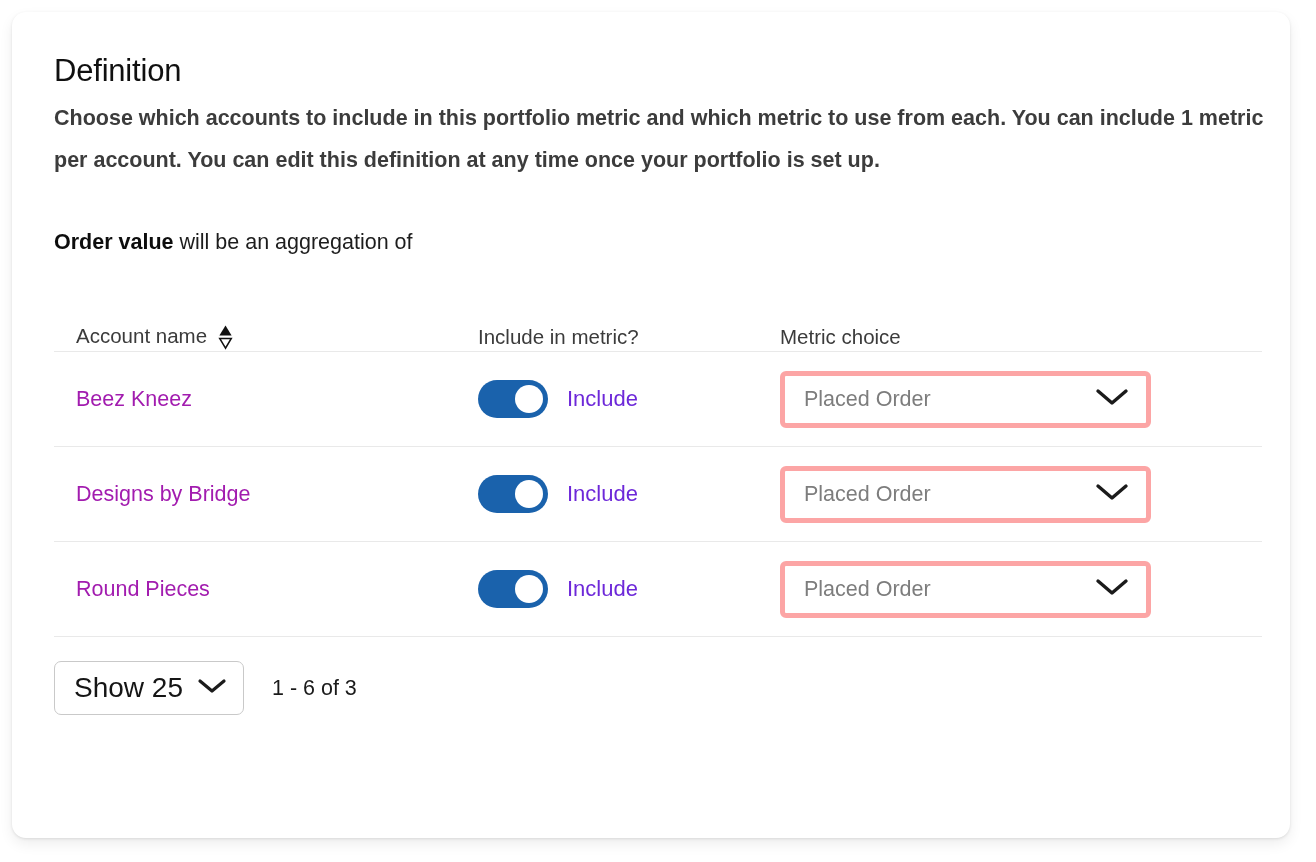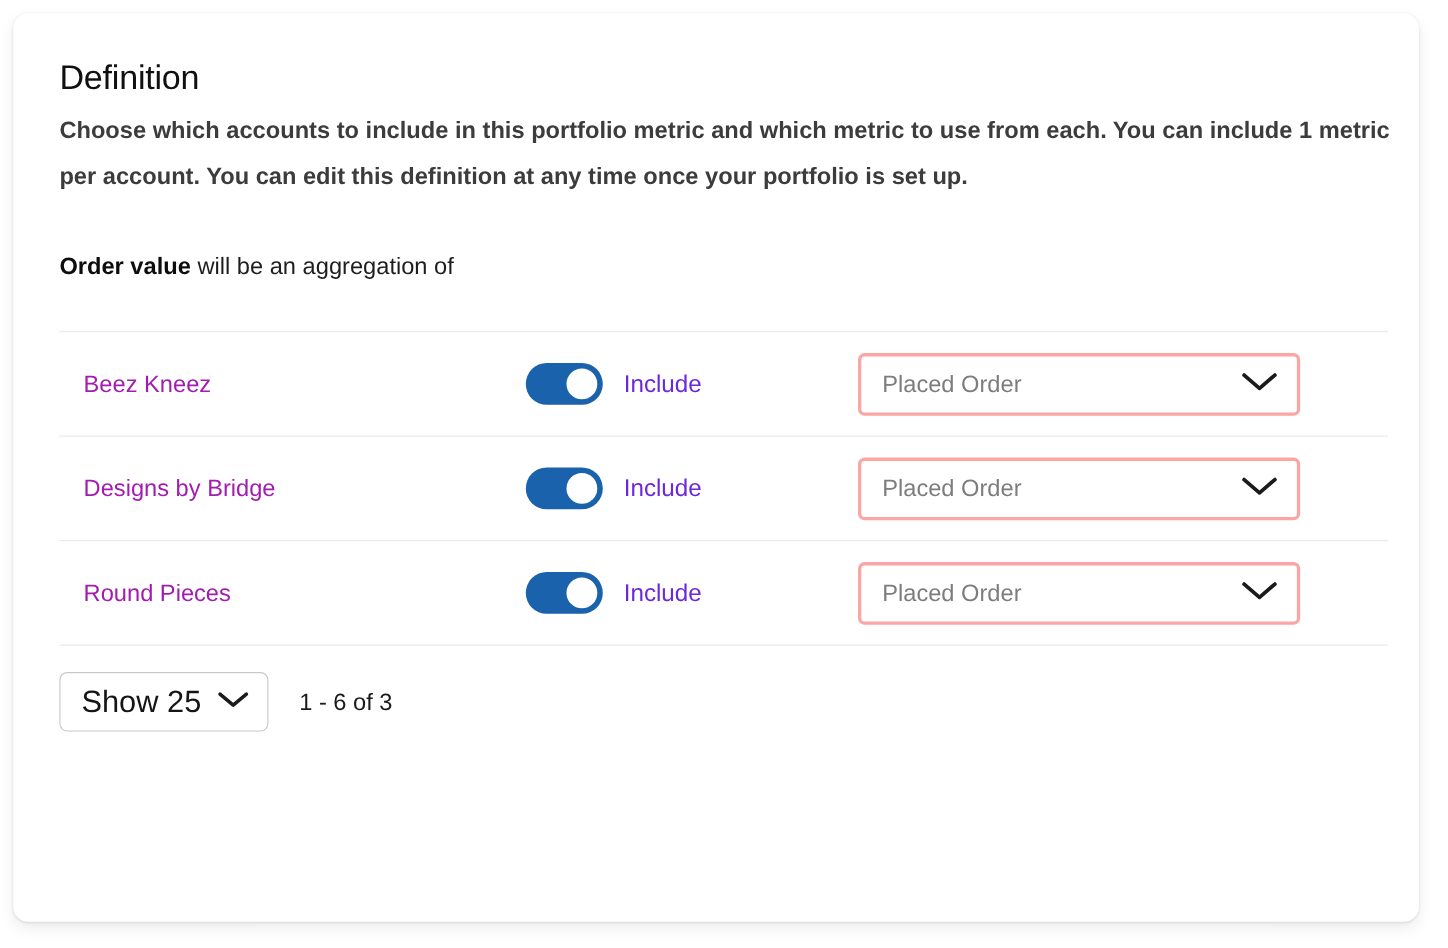--- a/index.html
+++ b/index.html
@@ -137,23 +137,23 @@
     right: 5px;
   }
   .toggle-label {
     font-size: 22px;
     color: #6d28d9;
     margin-left: 19px;
   }
 
   
   .select {
-    width: 402px;
+    width: 371px;
     height: 57px;
-    border: 3px solid #fca5a5;
+    border: 5px solid #fca5a5;
     border-radius: 6px;
     background: #fff;
     display: flex;
     align-items: center;
     justify-content: space-between;
     padding: 0 17px 0 19px;
     box-sizing: border-box;
     cursor: pointer;
   }
   .select-value {
@@ -202,20 +202,39 @@
     <h1 class="page-title">Definition</h1>
 
     <p class="description">Choose which accounts to include in this portfolio metric and which metric to use from each. You can include 1 metric per account. You can edit this definition at any time once your portfolio is set up.</p>
 
     <div class="aggregation-line">
       <span class="strong">Order value</span><span> will be an aggregation of</span>
     </div>
 
     <div class="table">
 
+      <div class="t-row t-head">
+        <div class="col-name">
+          <span class="th">
+            <span>Account name</span>
+            <span class="sort-icon">
+              <svg width="15" height="26" viewBox="0 0 15 26" aria-hidden="true">
+                <path d="M7.5 1.5 L13.6 11.6 L1.4 11.6 Z" fill="#111111"></path>
+                <path d="M7.5 24.2 L1.7 14.4 L13.3 14.4 Z" fill="none" stroke="#111111" stroke-width="1.5"></path>
+              </svg>
+            </span>
+          </span>
+        </div>
+        <div class="col-toggle">
+          <span class="th">Include in metric?</span>
+        </div>
+        <div class="col-metric">
+          <span class="th">Metric choice</span>
+        </div>
+      </div>
 
       <div class="divider"></div>
 
       <div class="t-row t-body-row">
         <div class="col-name">
           <span class="account-name">Beez Kneez</span>
         </div>
         <div class="col-toggle">
           <div class="toggle">
             <div class="knob"></div>

